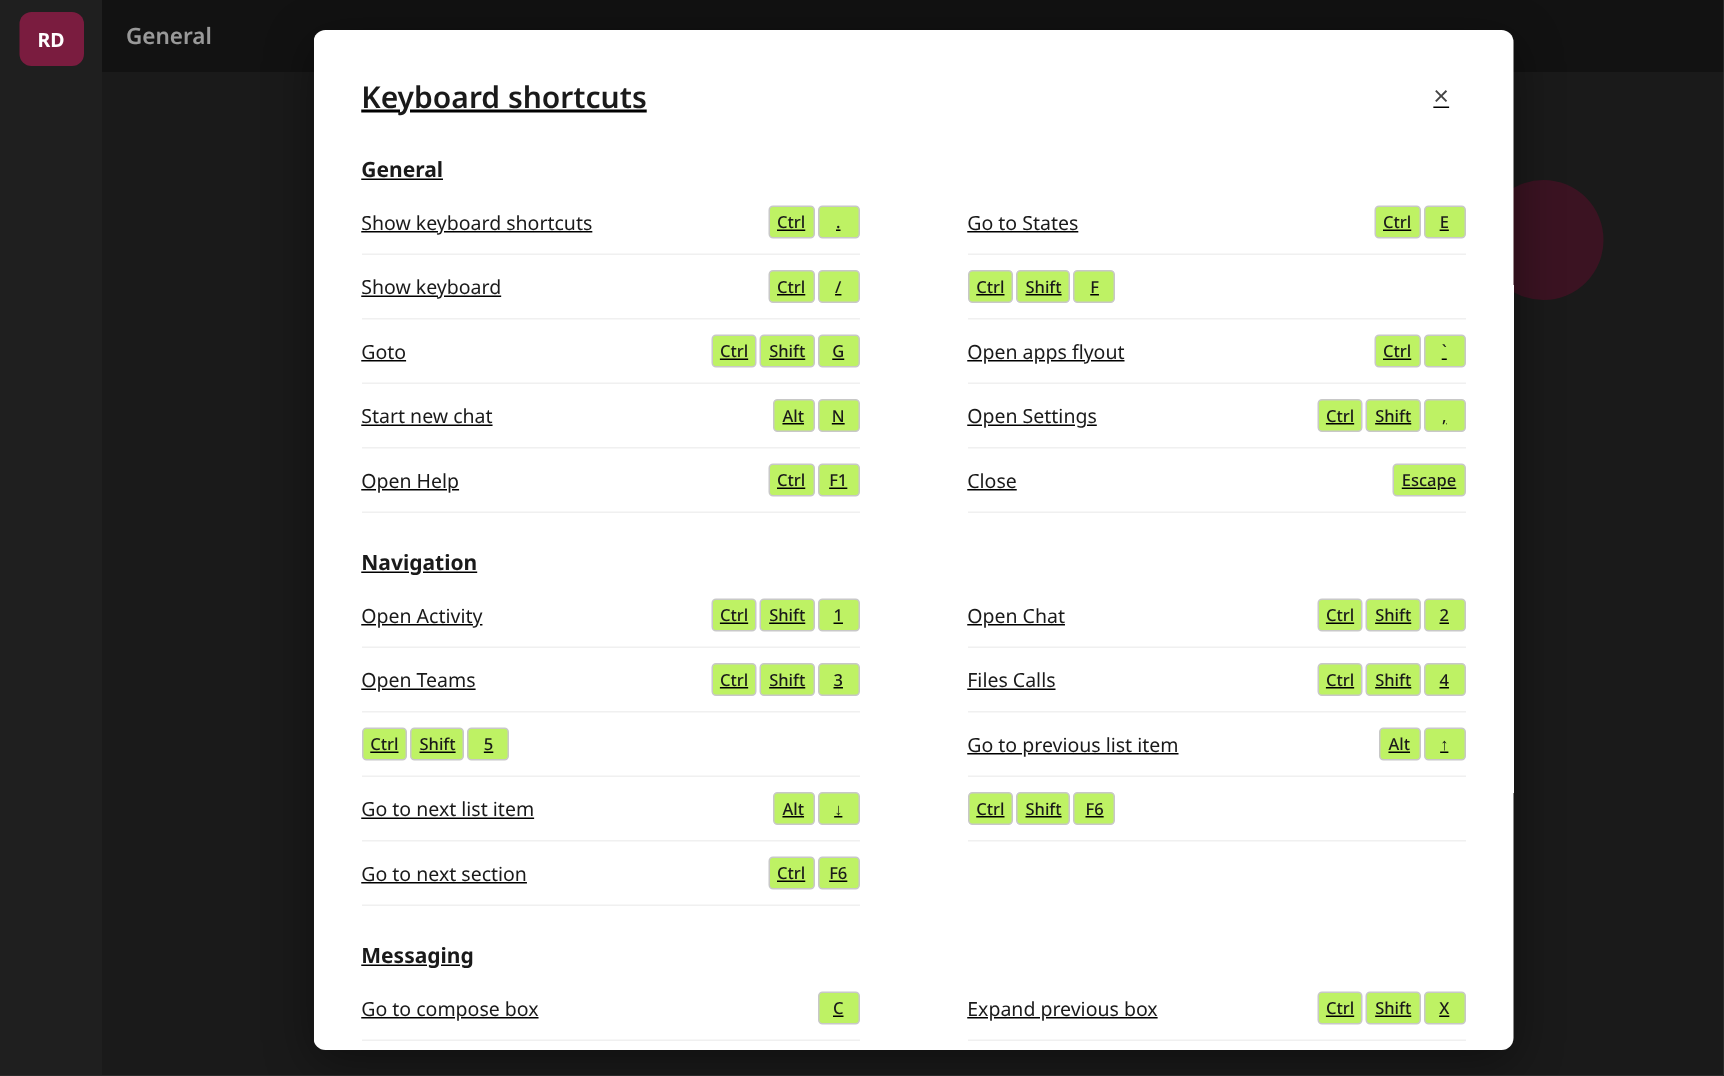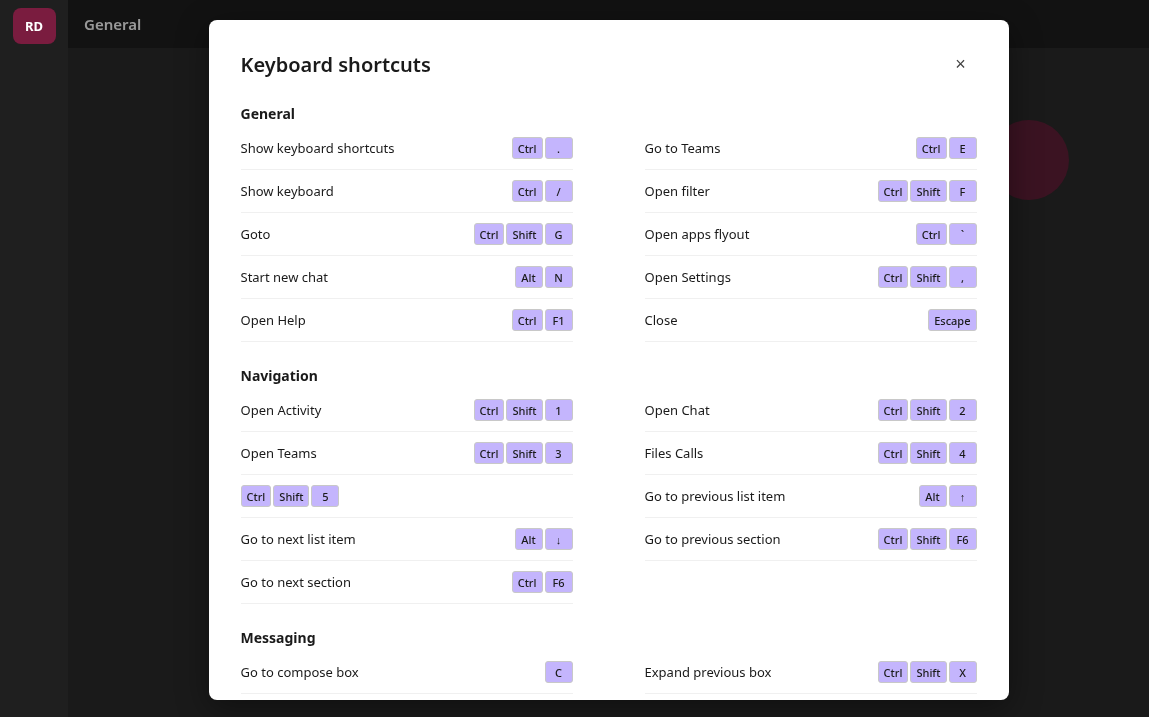--- a/index.html
+++ b/index.html
@@ -90,20 +90,21 @@
       position: absolute;
       top: 0;
       left: 0;
       width: 100%;
       height: 100%;
       background: rgba(0,0,0,0.4);
       display: flex;
       align-items: flex-start;
       justify-content: center;
       padding-top: 20px;
+      text-decoration: underline;
     }
 
     .modal {
       background: #ffffff;
       border-radius: 8px;
       width: 800px;
       max-height: 680px;
       overflow-y: auto;
       position: relative;
       box-shadow: 0 8px 32px rgba(0,0,0,0.4);
@@ -185,21 +186,21 @@
       align-items: center;
       justify-content: center;
       min-width: 28px;
       height: 22px;
       padding: 0 5px;
       border: 1px solid #c8c8c8;
       border-radius: 3px;
       font-size: 11px;
       font-weight: 500;
       color: #1a1a1a;
-      background: #c4b5fd;
+      background: #bef264;
       font-family: 'Segoe UI', system-ui, sans-serif;
     }
 
     .col-section {
       display: flex;
       flex-direction: column;
     }
 
     .sections-wrapper {
       display: grid;
@@ -266,28 +267,27 @@
                 <div class="shortcut-row">
                   <span class="shortcut-label">Open Help</span>
                   <div class="shortcut-keys">
                     <span class="key">Ctrl</span>
                     <span class="key">F1</span>
                   </div>
                 </div>
               </div>
               <div class="col-section">
                 <div class="shortcut-row">
-                  <span class="shortcut-label">Go to Teams</span>
+                  <span class="shortcut-label">Go to States</span>
                   <div class="shortcut-keys">
                     <span class="key">Ctrl</span>
                     <span class="key">E</span>
                   </div>
                 </div>
                 <div class="shortcut-row">
-                  <span class="shortcut-label">Open filter</span>
                   <div class="shortcut-keys">
                     <span class="key">Ctrl</span>
                     <span class="key">Shift</span>
                     <span class="key">F</span>
                   </div>
                 </div>
                 <div class="shortcut-row">
                   <span class="shortcut-label">Open apps flyout</span>
                   <div class="shortcut-keys">
                     <span class="key">Ctrl</span>
@@ -369,21 +369,20 @@
                   </div>
                 </div>
                 <div class="shortcut-row">
                   <span class="shortcut-label">Go to previous list item</span>
                   <div class="shortcut-keys">
                     <span class="key">Alt</span>
                     <span class="key">↑</span>
                   </div>
                 </div>
                 <div class="shortcut-row">
-                  <span class="shortcut-label">Go to previous section</span>
                   <div class="shortcut-keys">
                     <span class="key">Ctrl</span>
                     <span class="key">Shift</span>
                     <span class="key">F6</span>
                   </div>
                 </div>
               </div>
             </div>
             <div class="section-title">Messaging</div>
             <div class="sections-wrapper">

